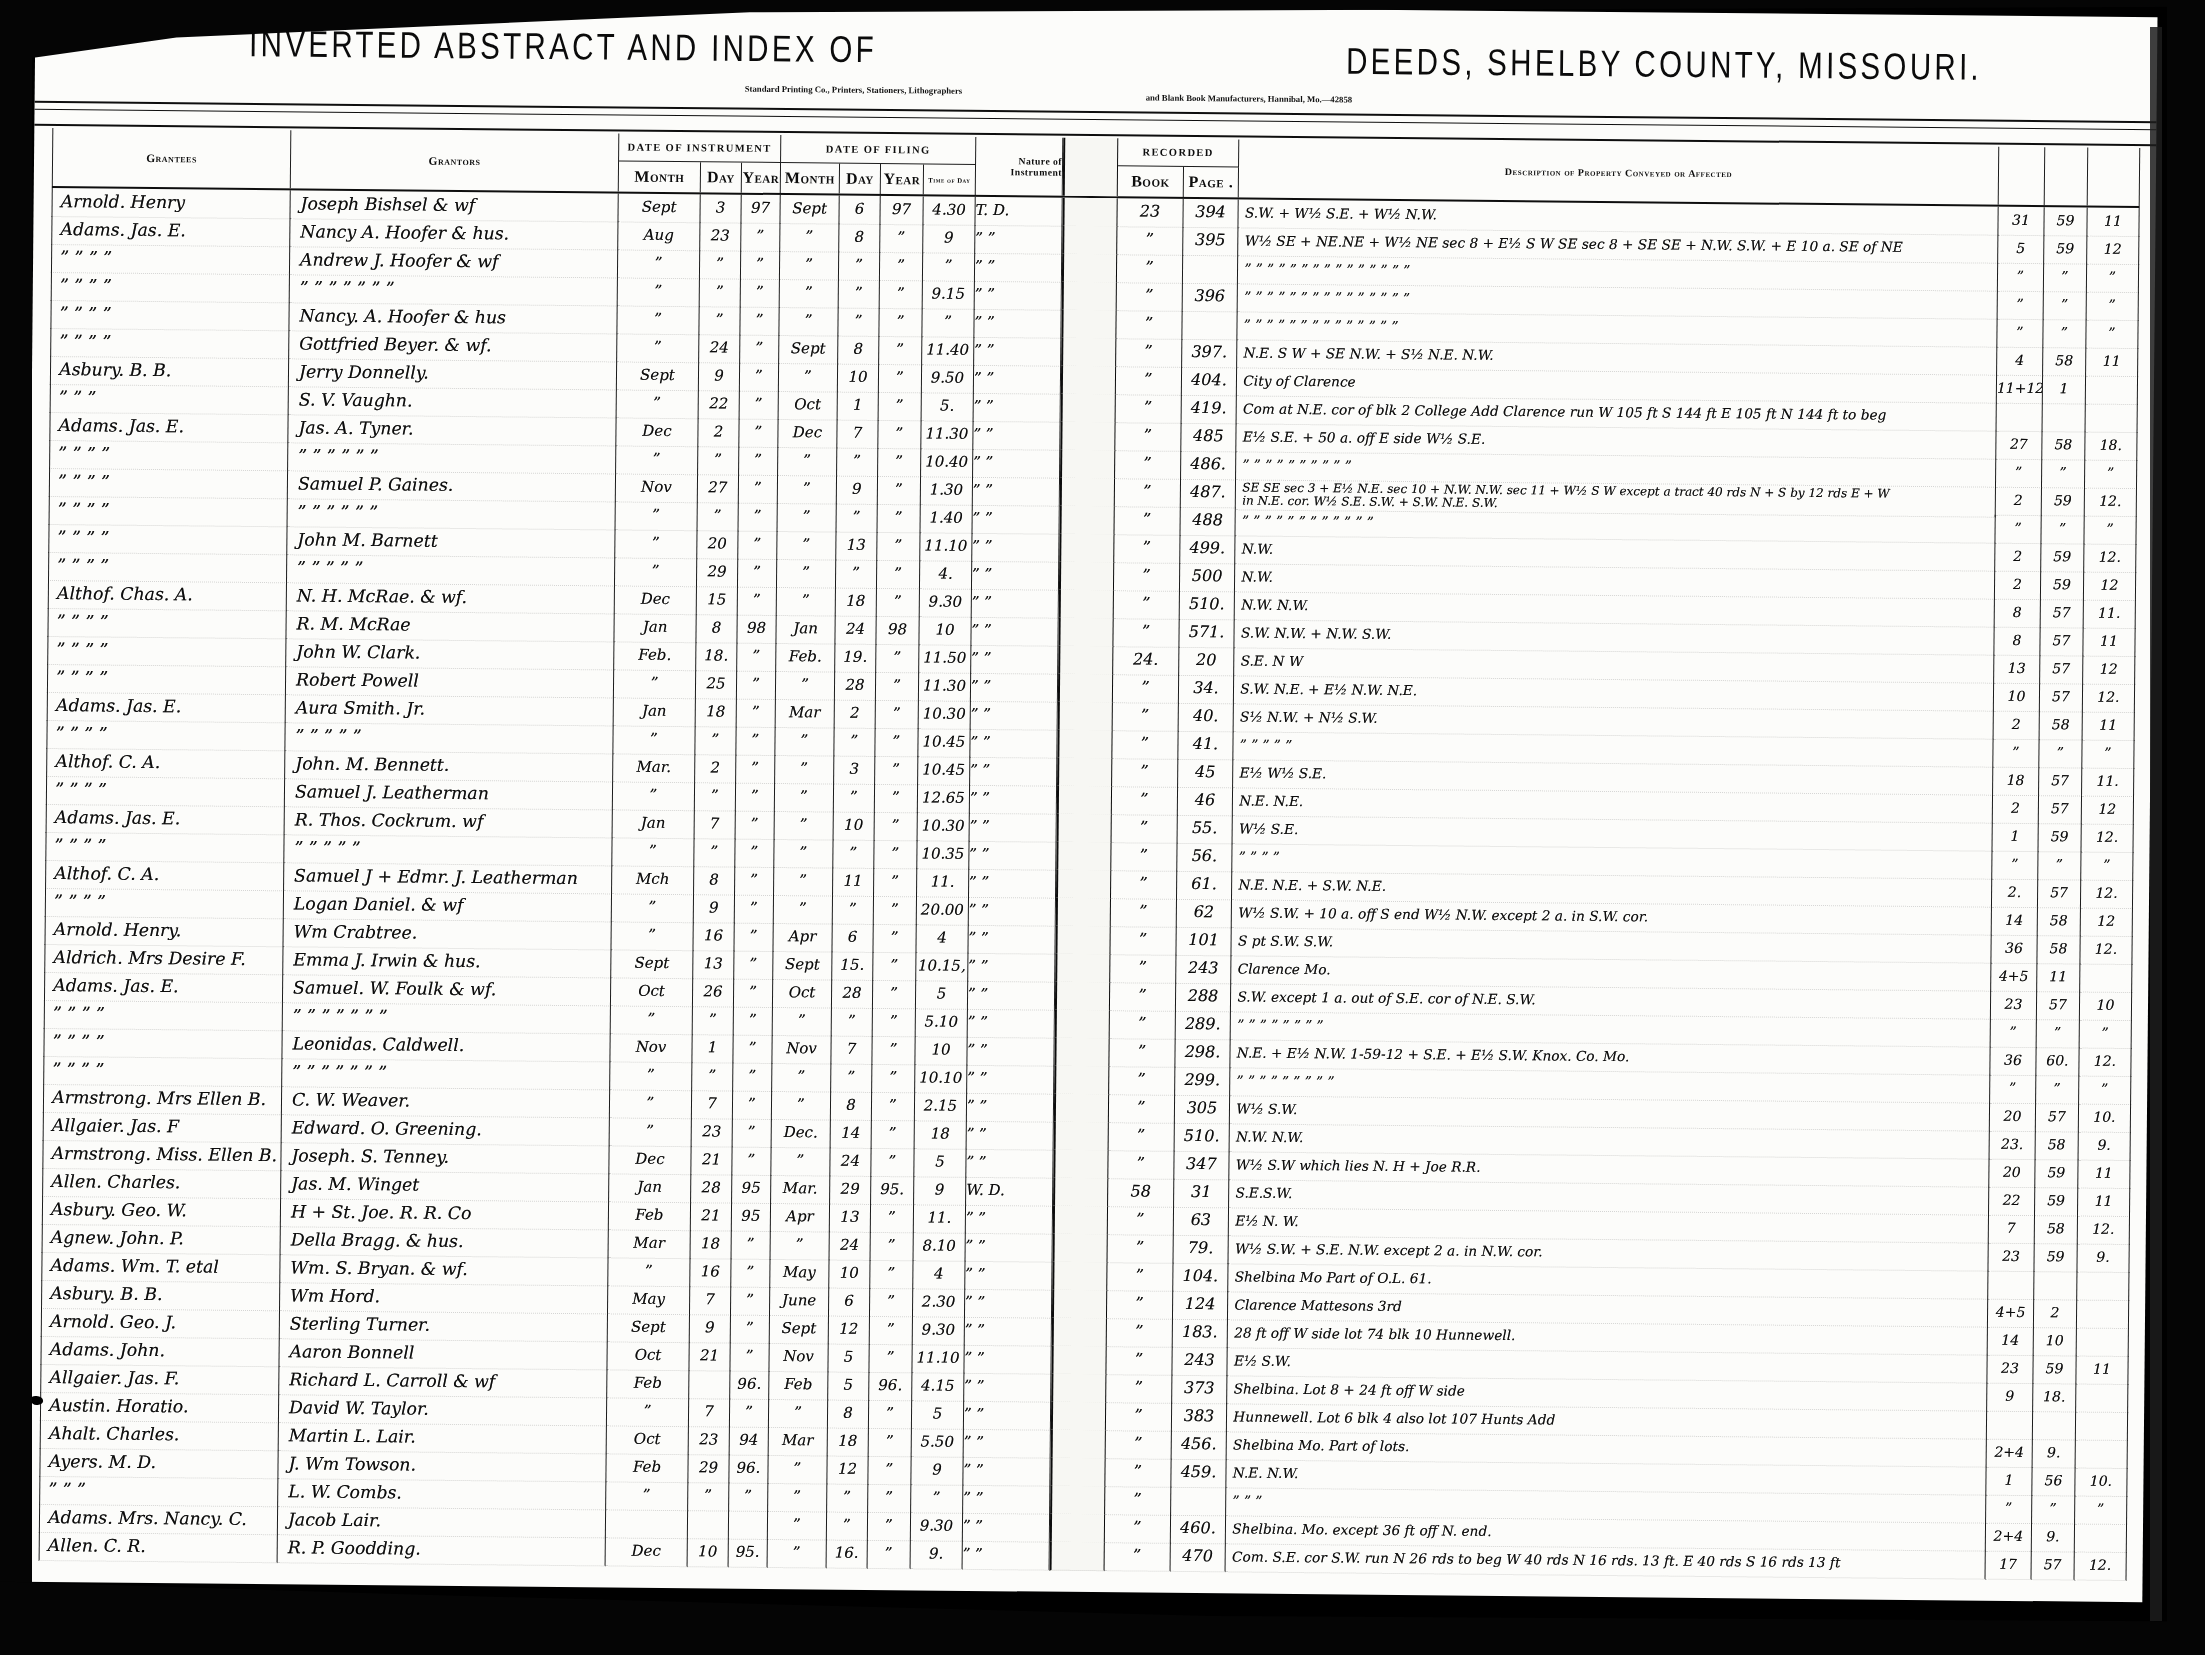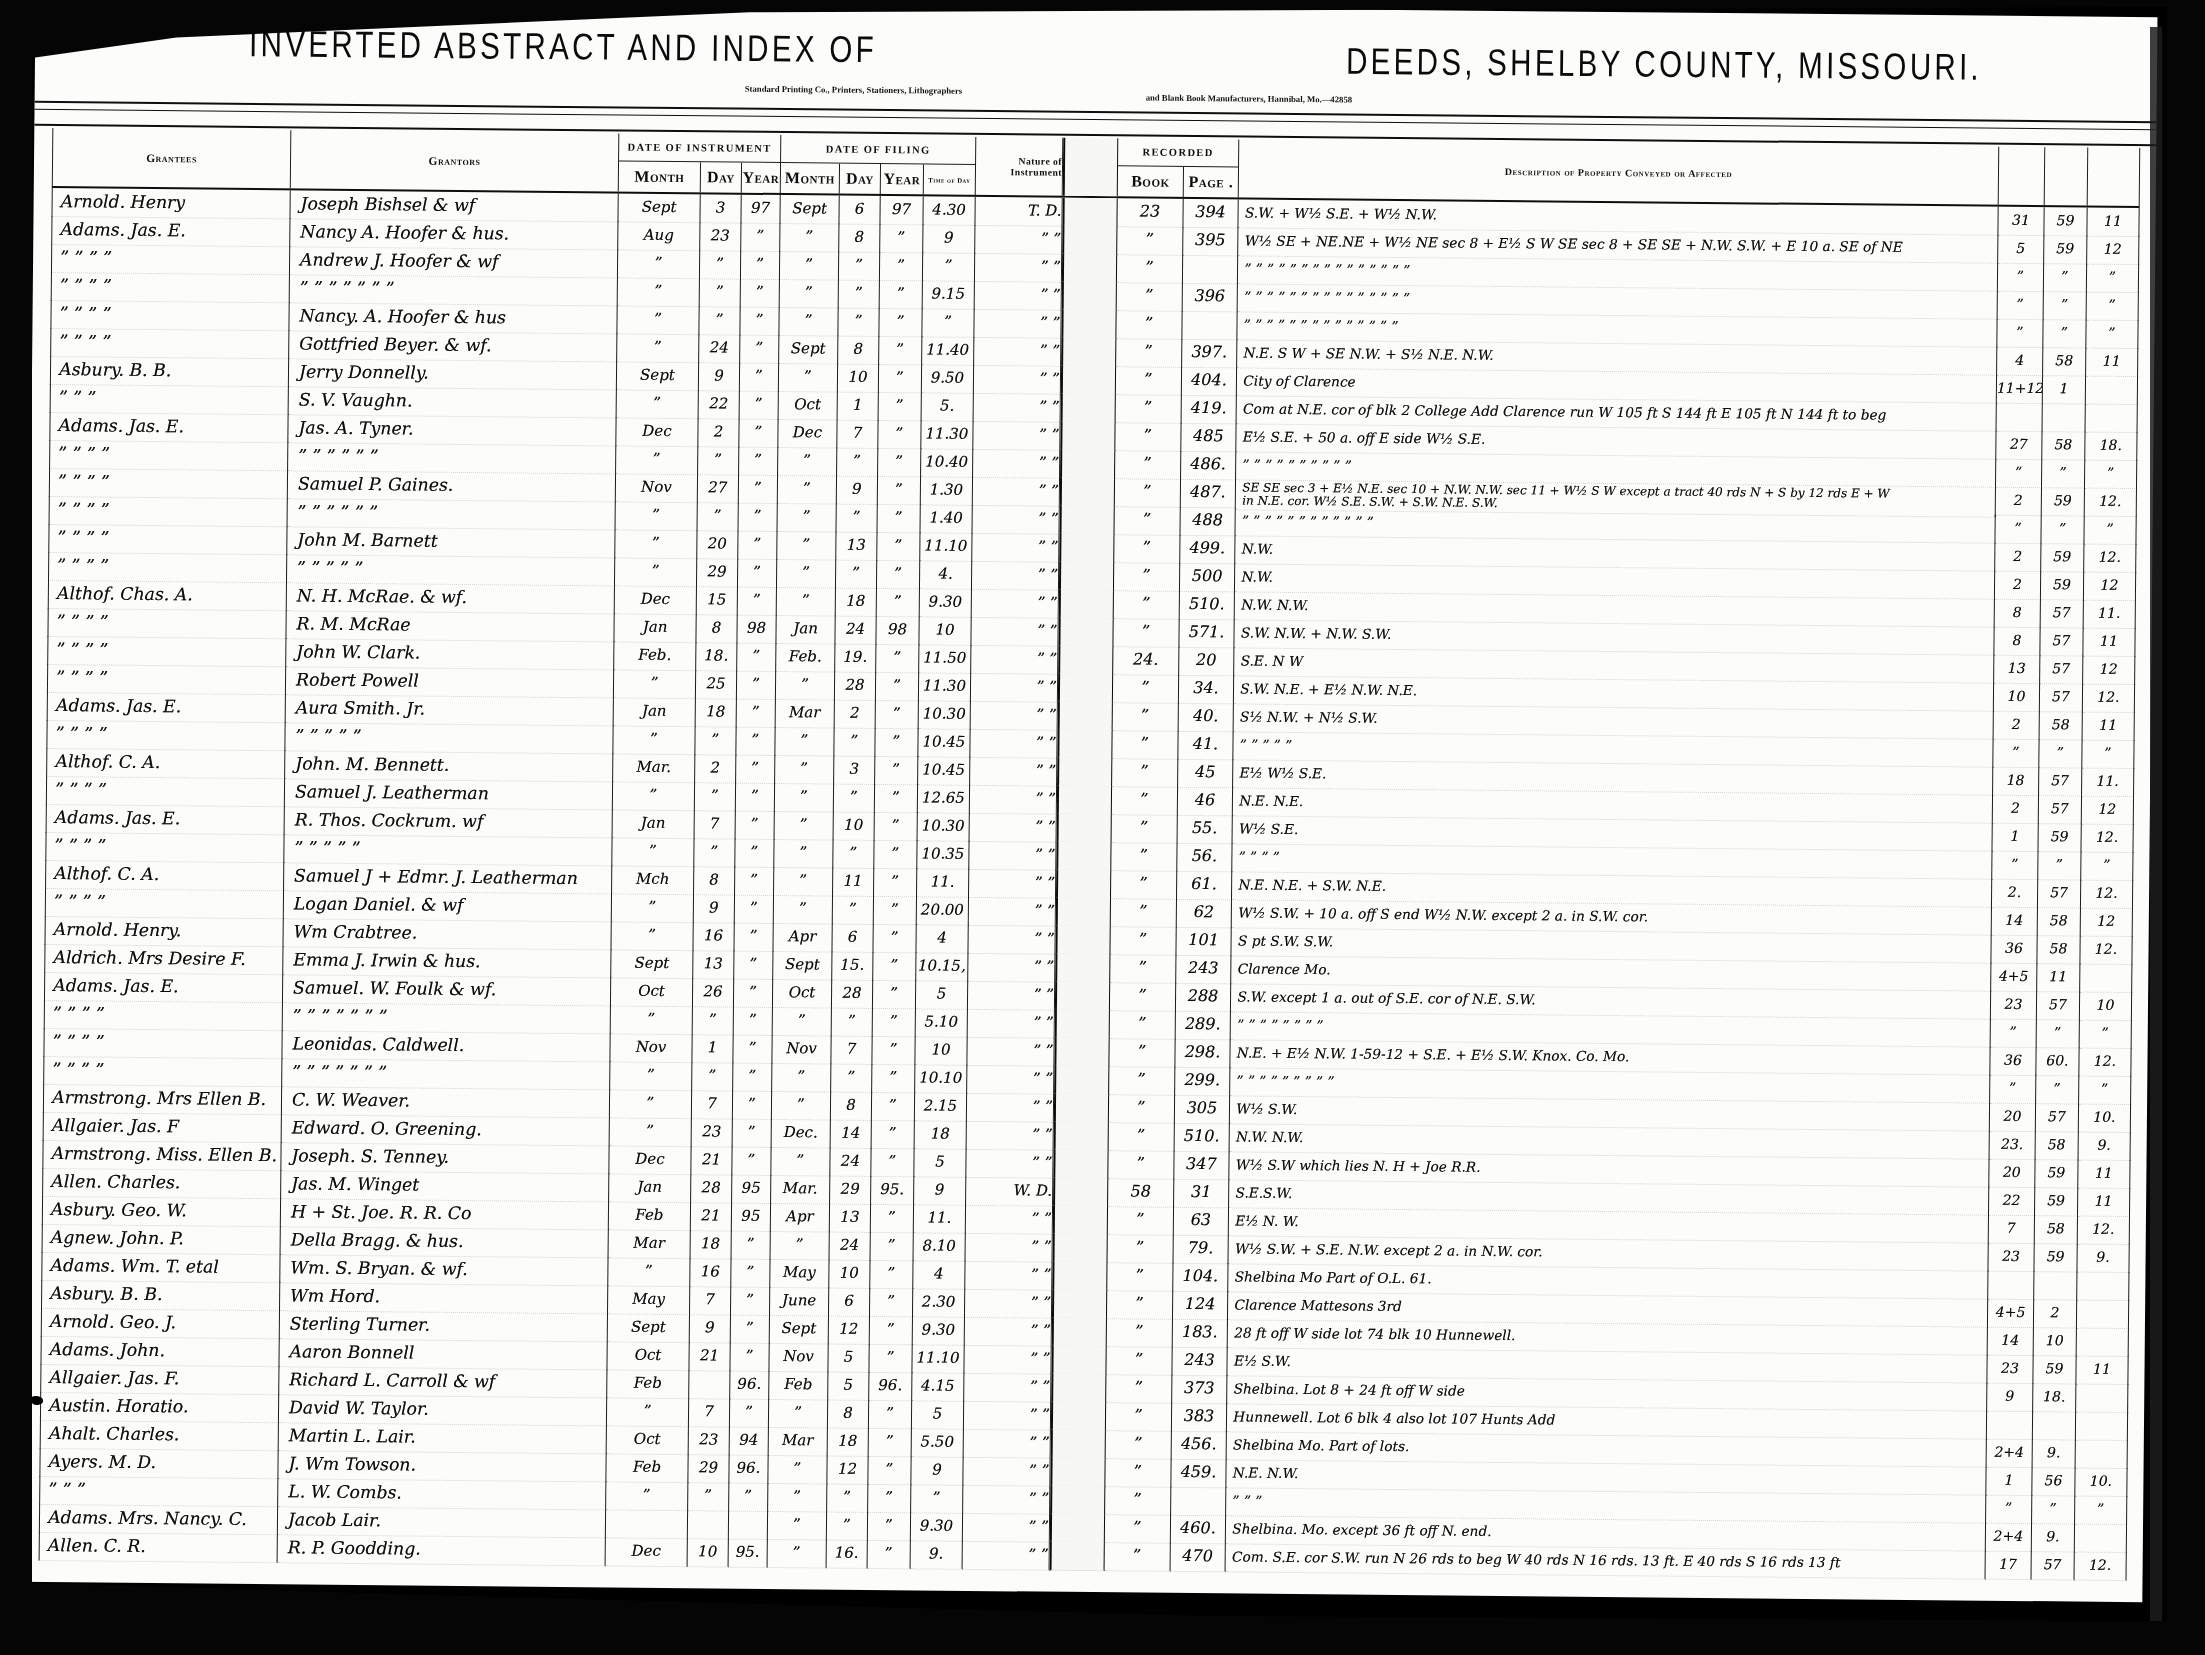--- a/index.html
+++ b/index.html
@@ -54,21 +54,21 @@
 
   
   .row{grid-auto-rows:28px;}
   .row .cell{height:28px;line-height:26.4px;white-space:nowrap;
      font-family:"DejaVu Serif",serif;font-style:italic;
      text-shadow:0 0 0.5px rgba(10,10,10,.55);}
   .row .cell{border-bottom:0.5px dotted rgba(40,40,40,.18);}
   .c-g{font-size:17.3px;padding-left:8.2px;}
   .c-gr{font-size:17.3px;padding-left:10px;}
   .c-d{font-size:15px;text-align:center;}
-  .c-n{font-size:15px;text-align:right;}
+  .c-n{font-size:15px;text-align:left;}
   .c-bk,.c-pg{font-size:16px;text-align:center;}
   .c-desc{font-size:13.7px;padding-left:6.4px;overflow:visible;z-index:2;}
   .c-desc.two-line{line-height:12.7px;font-size:12px;padding-top:1.8px;white-space:normal;}
   .c-s{font-size:14px;text-align:center;}
 
   .ink-blot{position:absolute;left:9px;top:1399px;width:12px;height:9px;background:#000;
      border-radius:40% 60% 50% 50%;}
 </style>
 </head>
 <body>

